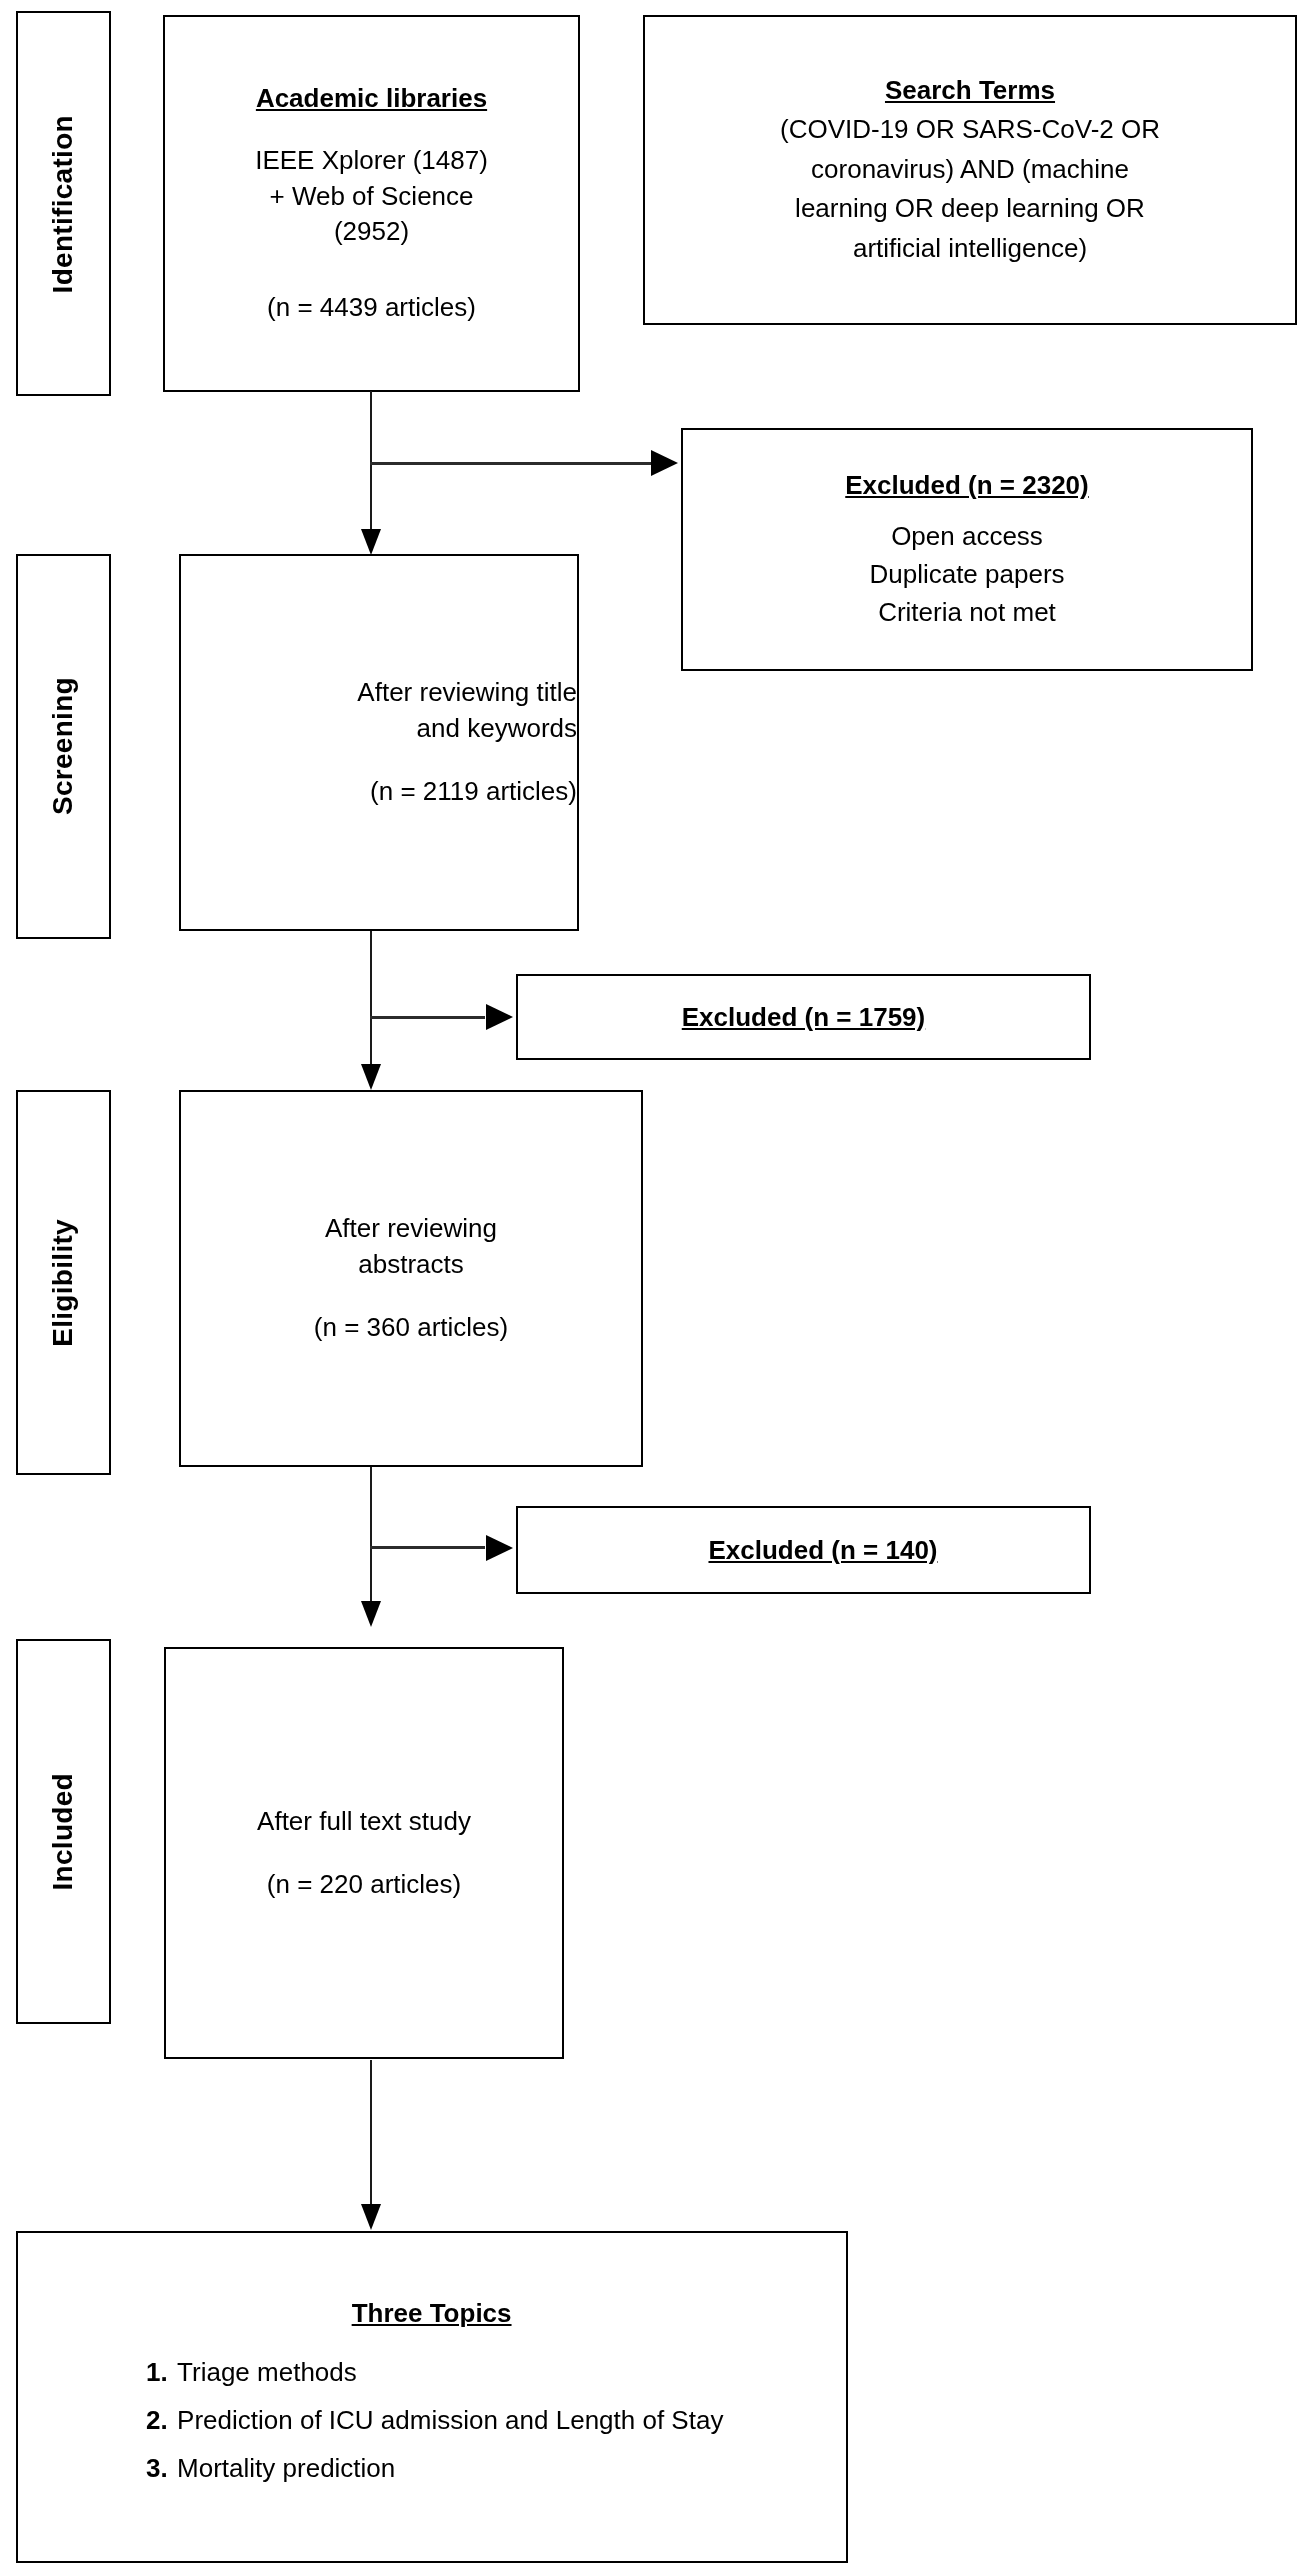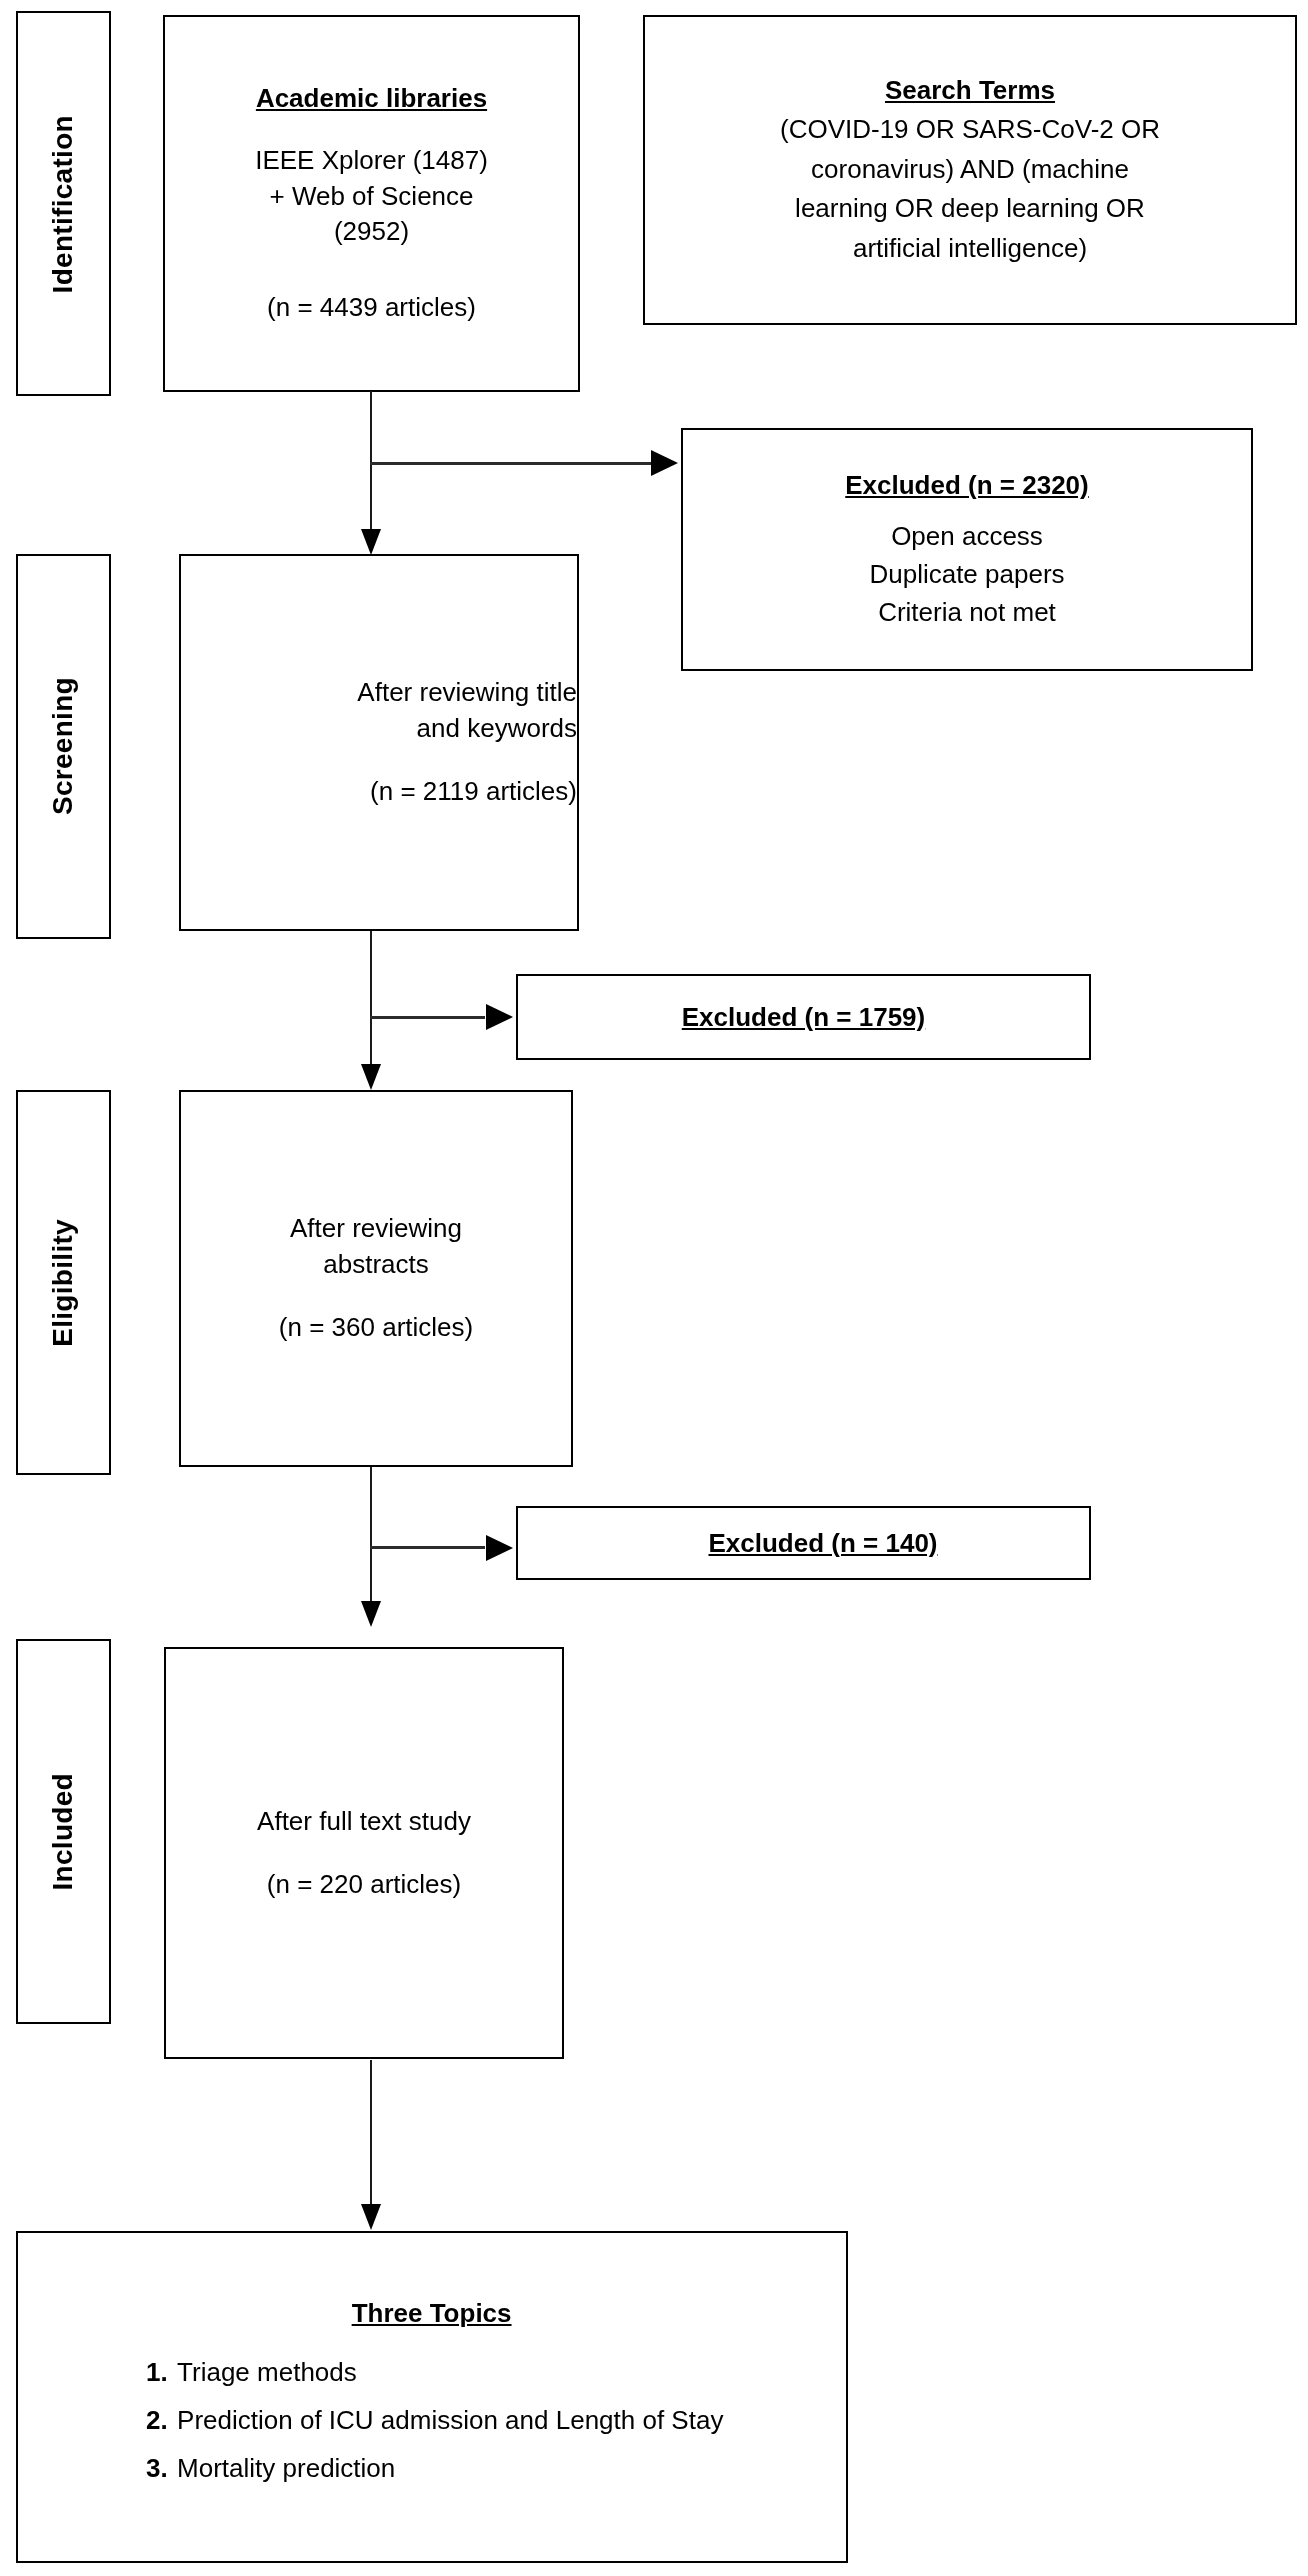--- a/index.html
+++ b/index.html
@@ -167,34 +167,34 @@
   <div class="arrow-right" style="left:486px; top:1004px;"></div>
 
   <div class="box" style="left:516px; top:974px; width:575px; height:86px; font-size:26px;">
     <span class="ln bold">Excluded (n = 1759)</span>
   </div>
 
   <div class="stage-label" style="left:15.6px; top:1090px; width:95px; height:385px;">
     <span>Eligibility</span>
   </div>
 
-  <div class="box" style="left:179px; top:1090px; width:394px; height:377px; font-size:26px; line-height:1.38;text-align:right;">
+  <div class="box" style="left:179px; top:1090px; width:464px; height:377px; font-size:26px; line-height:1.38;text-align:right;">
     <span class="ln">After reviewing</span>
     <span class="ln">abstracts</span>
     <div class="gap-md"></div>
     <span class="ln">(n = 360 articles)</span>
   </div>
 
   <div class="vline" style="left:370px; top:1467px; height:141px;"></div>
   <div class="arrow-down" style="left:361px; top:1601px;"></div>
 
   <div class="hline" style="left:370px; top:1546px; width:115px;"></div>
   <div class="arrow-right" style="left:486px; top:1535px;"></div>
 
-  <div class="box" style="left:516px; top:1506px; width:575px; height:74px; font-size:26px;padding-left:39px;">
+  <div class="box" style="left:516px; top:1506px; width:575px; height:88px; font-size:26px;padding-left:39px;">
     <span class="ln bold">Excluded (n = 140)</span>
   </div>
 
   <div class="stage-label" style="left:15.6px; top:1639px; width:95px; height:385px;">
     <span>Included</span>
   </div>
 
   <div class="box" style="left:164px; top:1647px; width:400px; height:412px; font-size:26px; line-height:1.38;">
     <span class="ln">After full text study</span>
     <div class="gap-md"></div>

